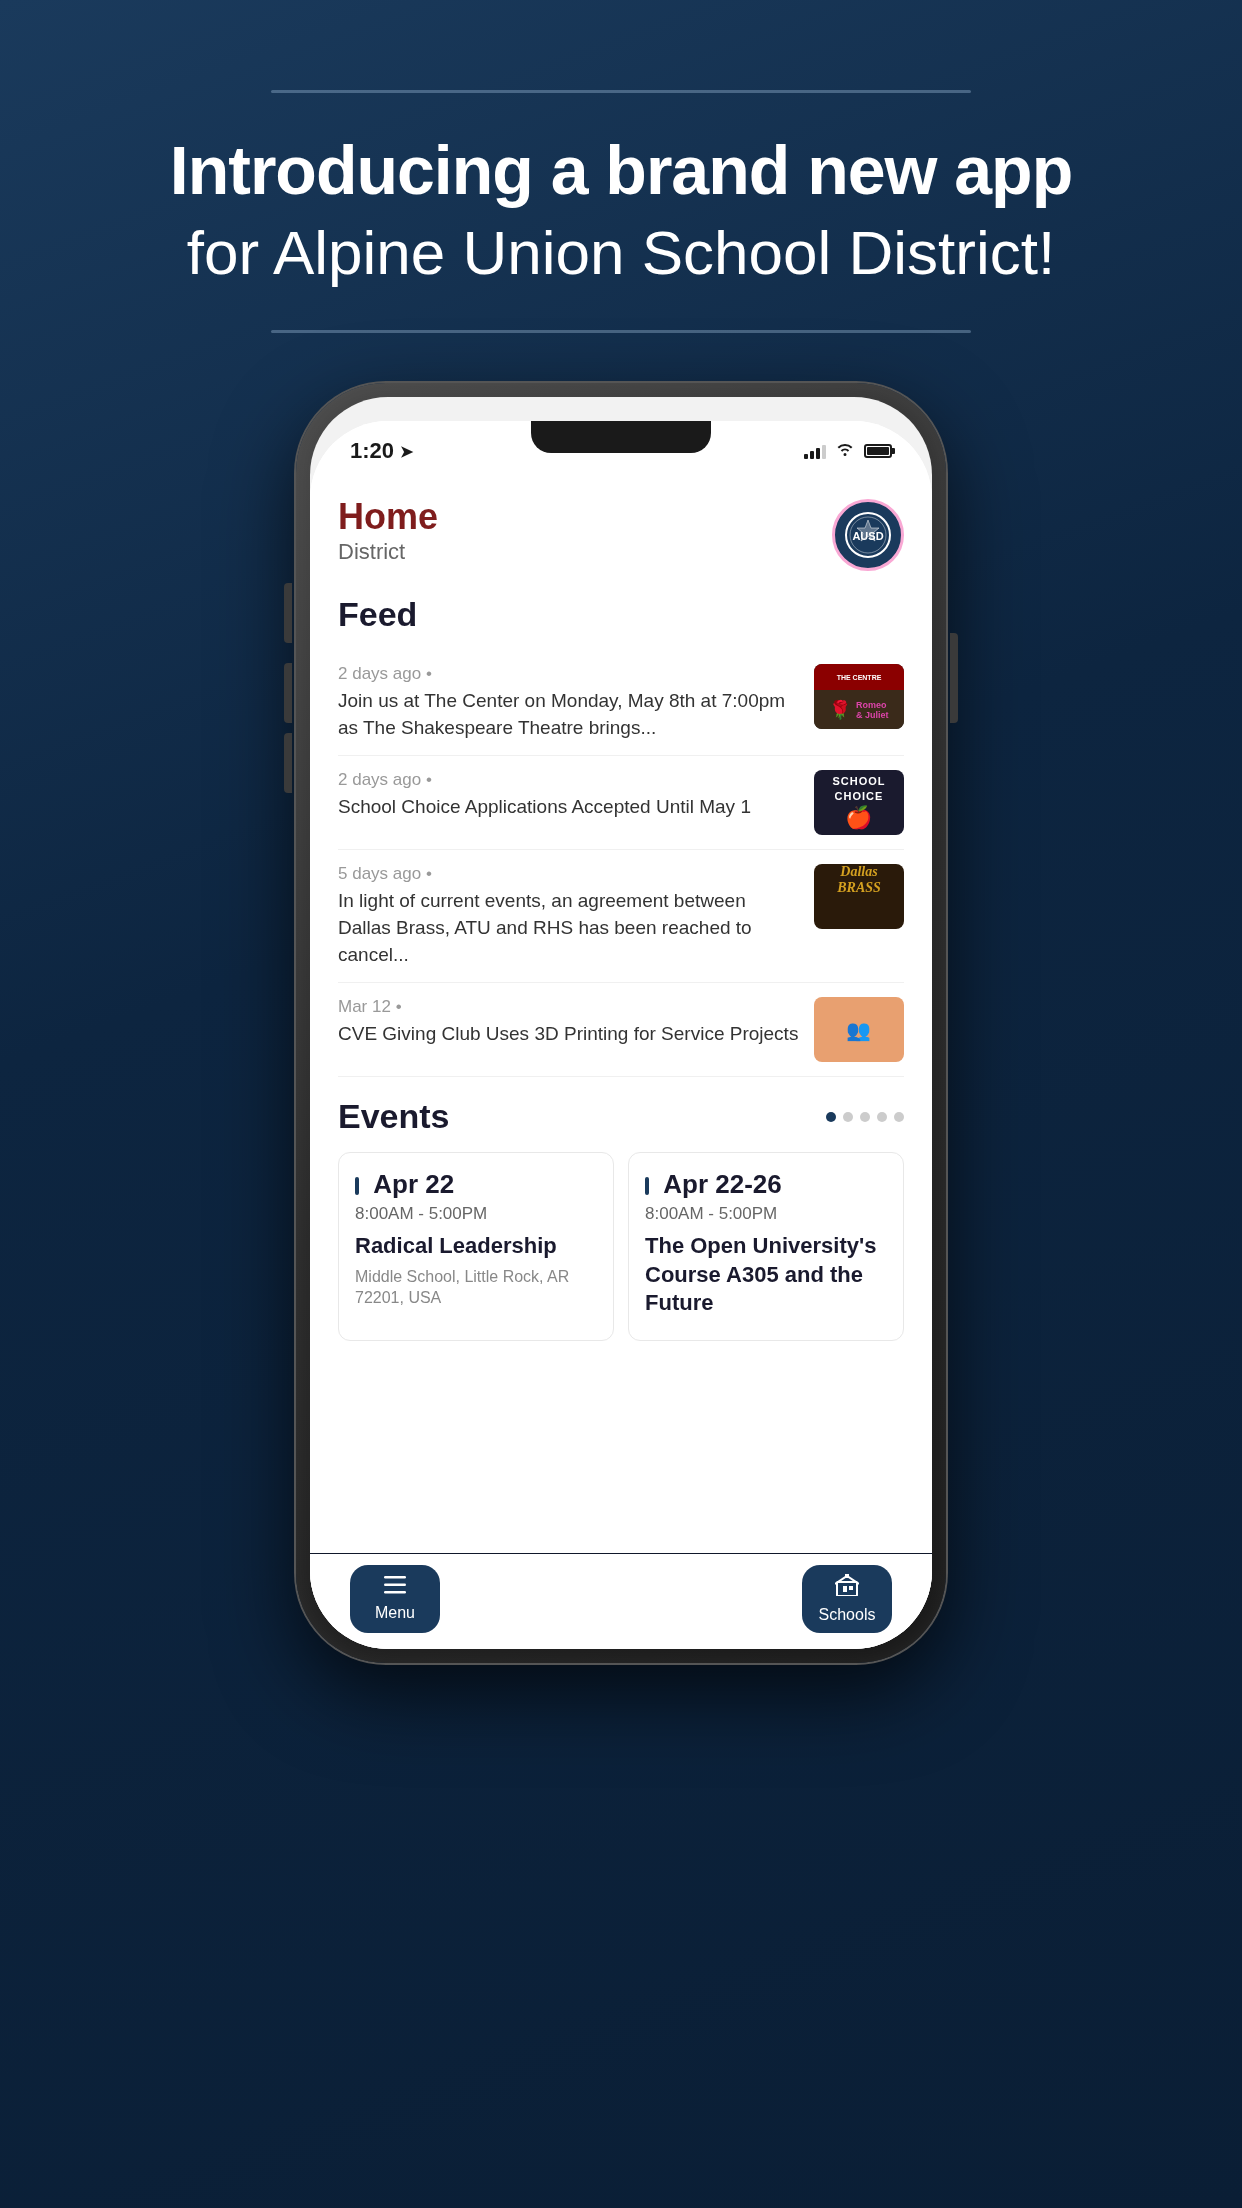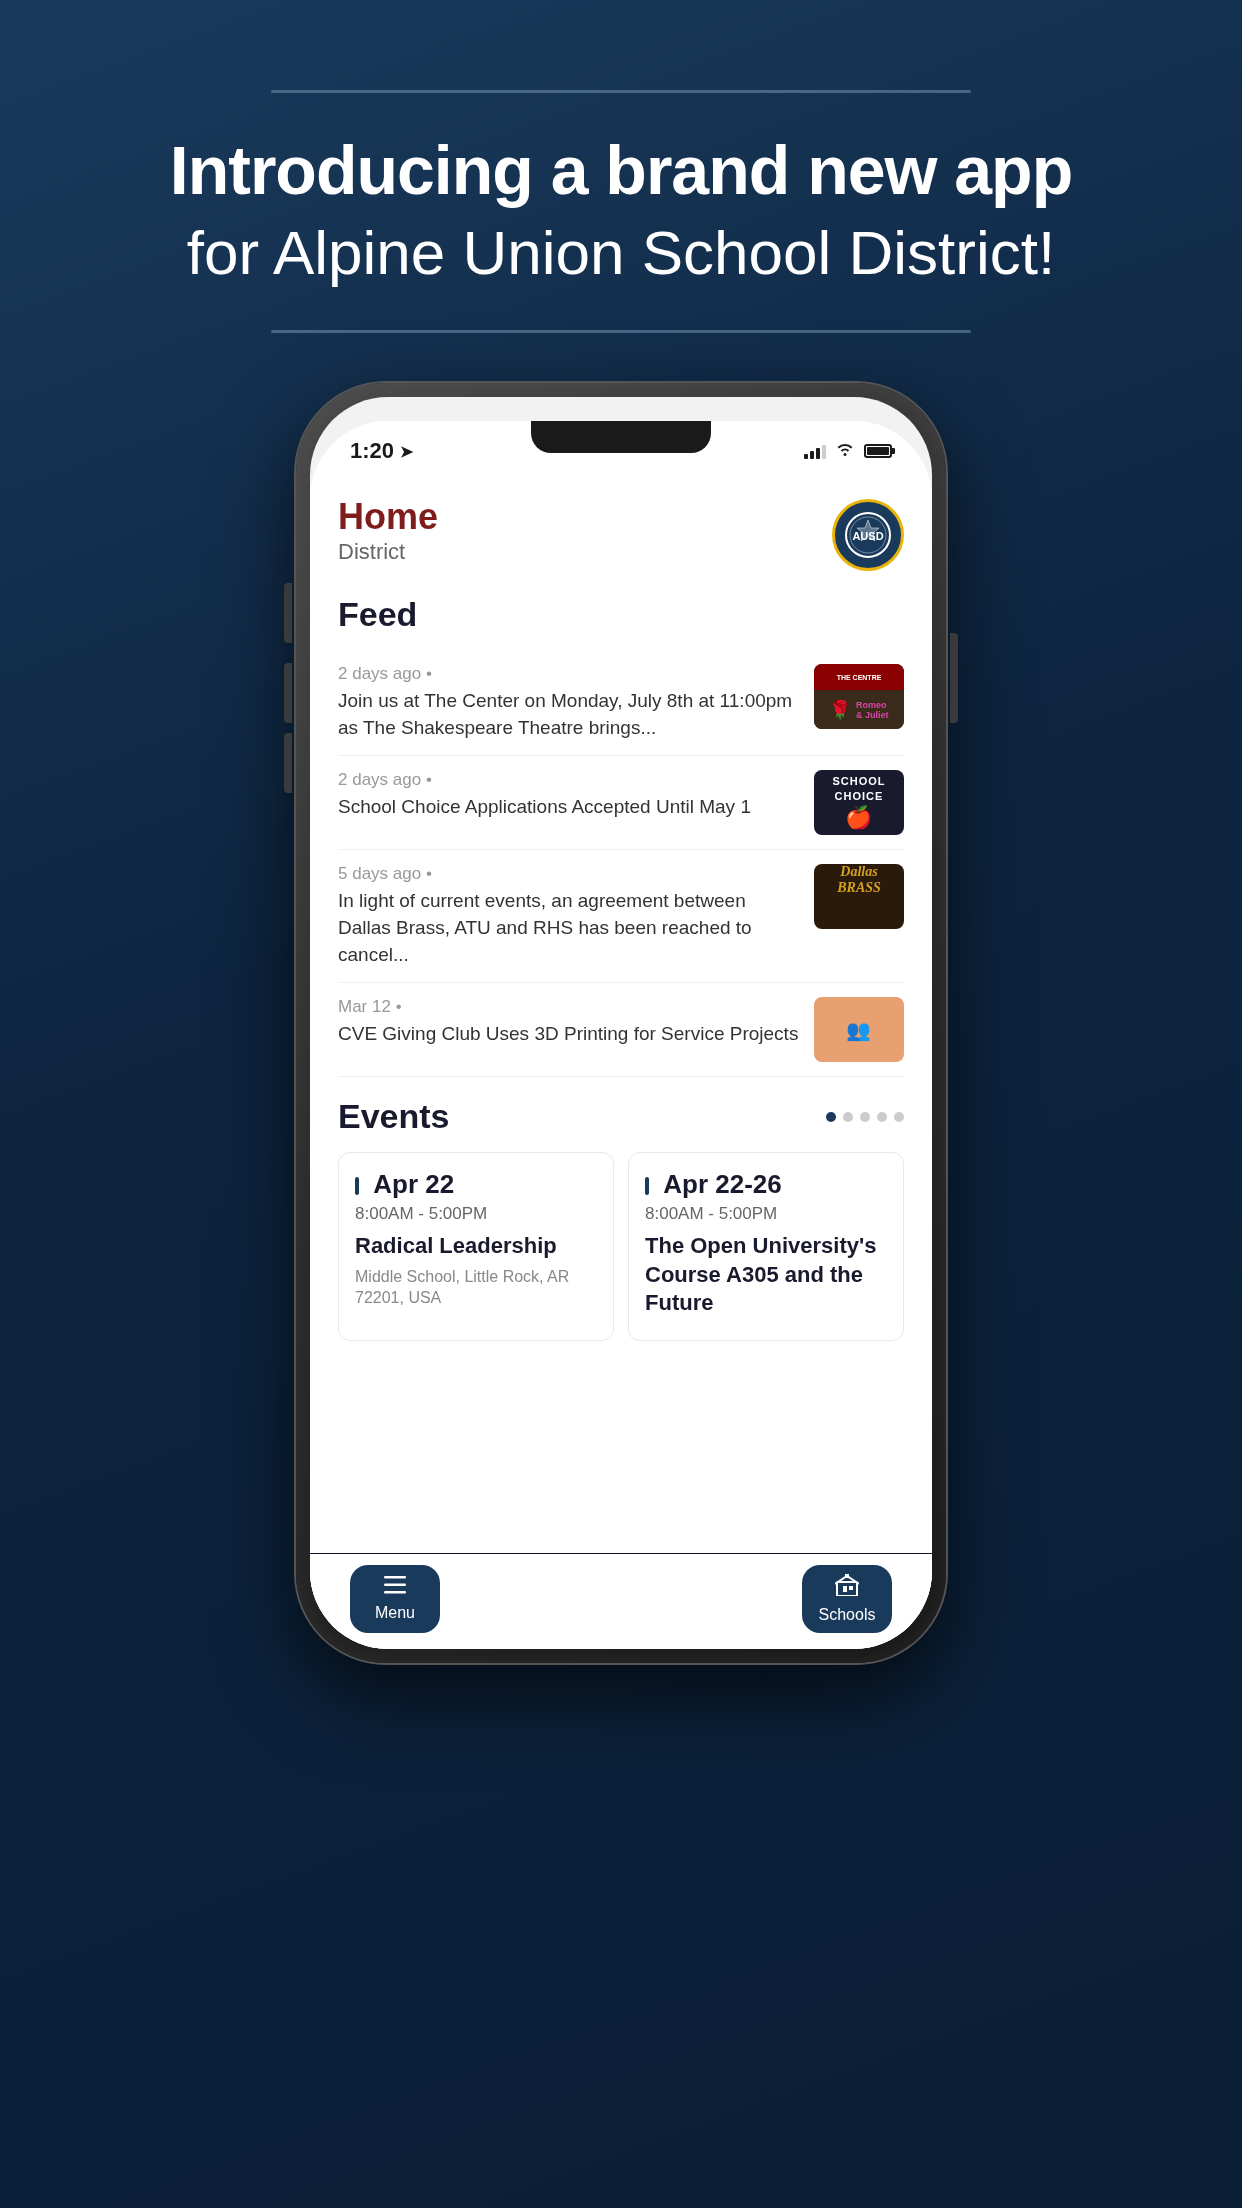--- a/index.html
+++ b/index.html
@@ -238,21 +238,21 @@
     }
 
     .district-logo {
       width: 72px;
       height: 72px;
       border-radius: 50%;
       background: #1a3a5c;
       display: flex;
       align-items: center;
       justify-content: center;
-      border: 3px solid #eab308;
+      border: 3px solid #f9a8d4;
       flex-shrink: 0;
     }
 
     .district-logo svg {
       width: 50px;
       height: 50px;
     }
 
     .section-title {
       font-size: 34px;
@@ -548,21 +548,21 @@
           </div>
 
           <div class="section-title">Feed</div>
 
           <div class="feed-item">
             <div class="feed-text">
               <div class="feed-time">
                 <span>2 days ago</span>
                 <span> • </span>
               </div>
-              <div class="feed-body">Join us at The Center on Monday, July 8th at 11:00pm as The Shakespeare Theatre brings...</div>
+              <div class="feed-body">Join us at The Center on Monday, May 8th at 7:00pm as The Shakespeare Theatre brings...</div>
             </div>
             <div class="feed-thumb">
               <div class="thumb-shakespeare">
                 <div style="background:#8B0000; width:100%; height:40%; display:flex; align-items:center; justify-content:center;">
                   <span style="color:white; font-size:7px; font-weight:bold; text-align:center; padding:2px;">THE CENTRE</span>
                 </div>
                 <div style="background:#3a2a1a; width:100%; height:60%; display:flex; align-items:center; justify-content:center; gap:4px;">
                   <span style="font-size:18px;">🌹</span>
                   <span style="color:#d4a; font-size:9px; font-weight:bold;">Romeo<br>&amp; Juliet</span>
                 </div>

